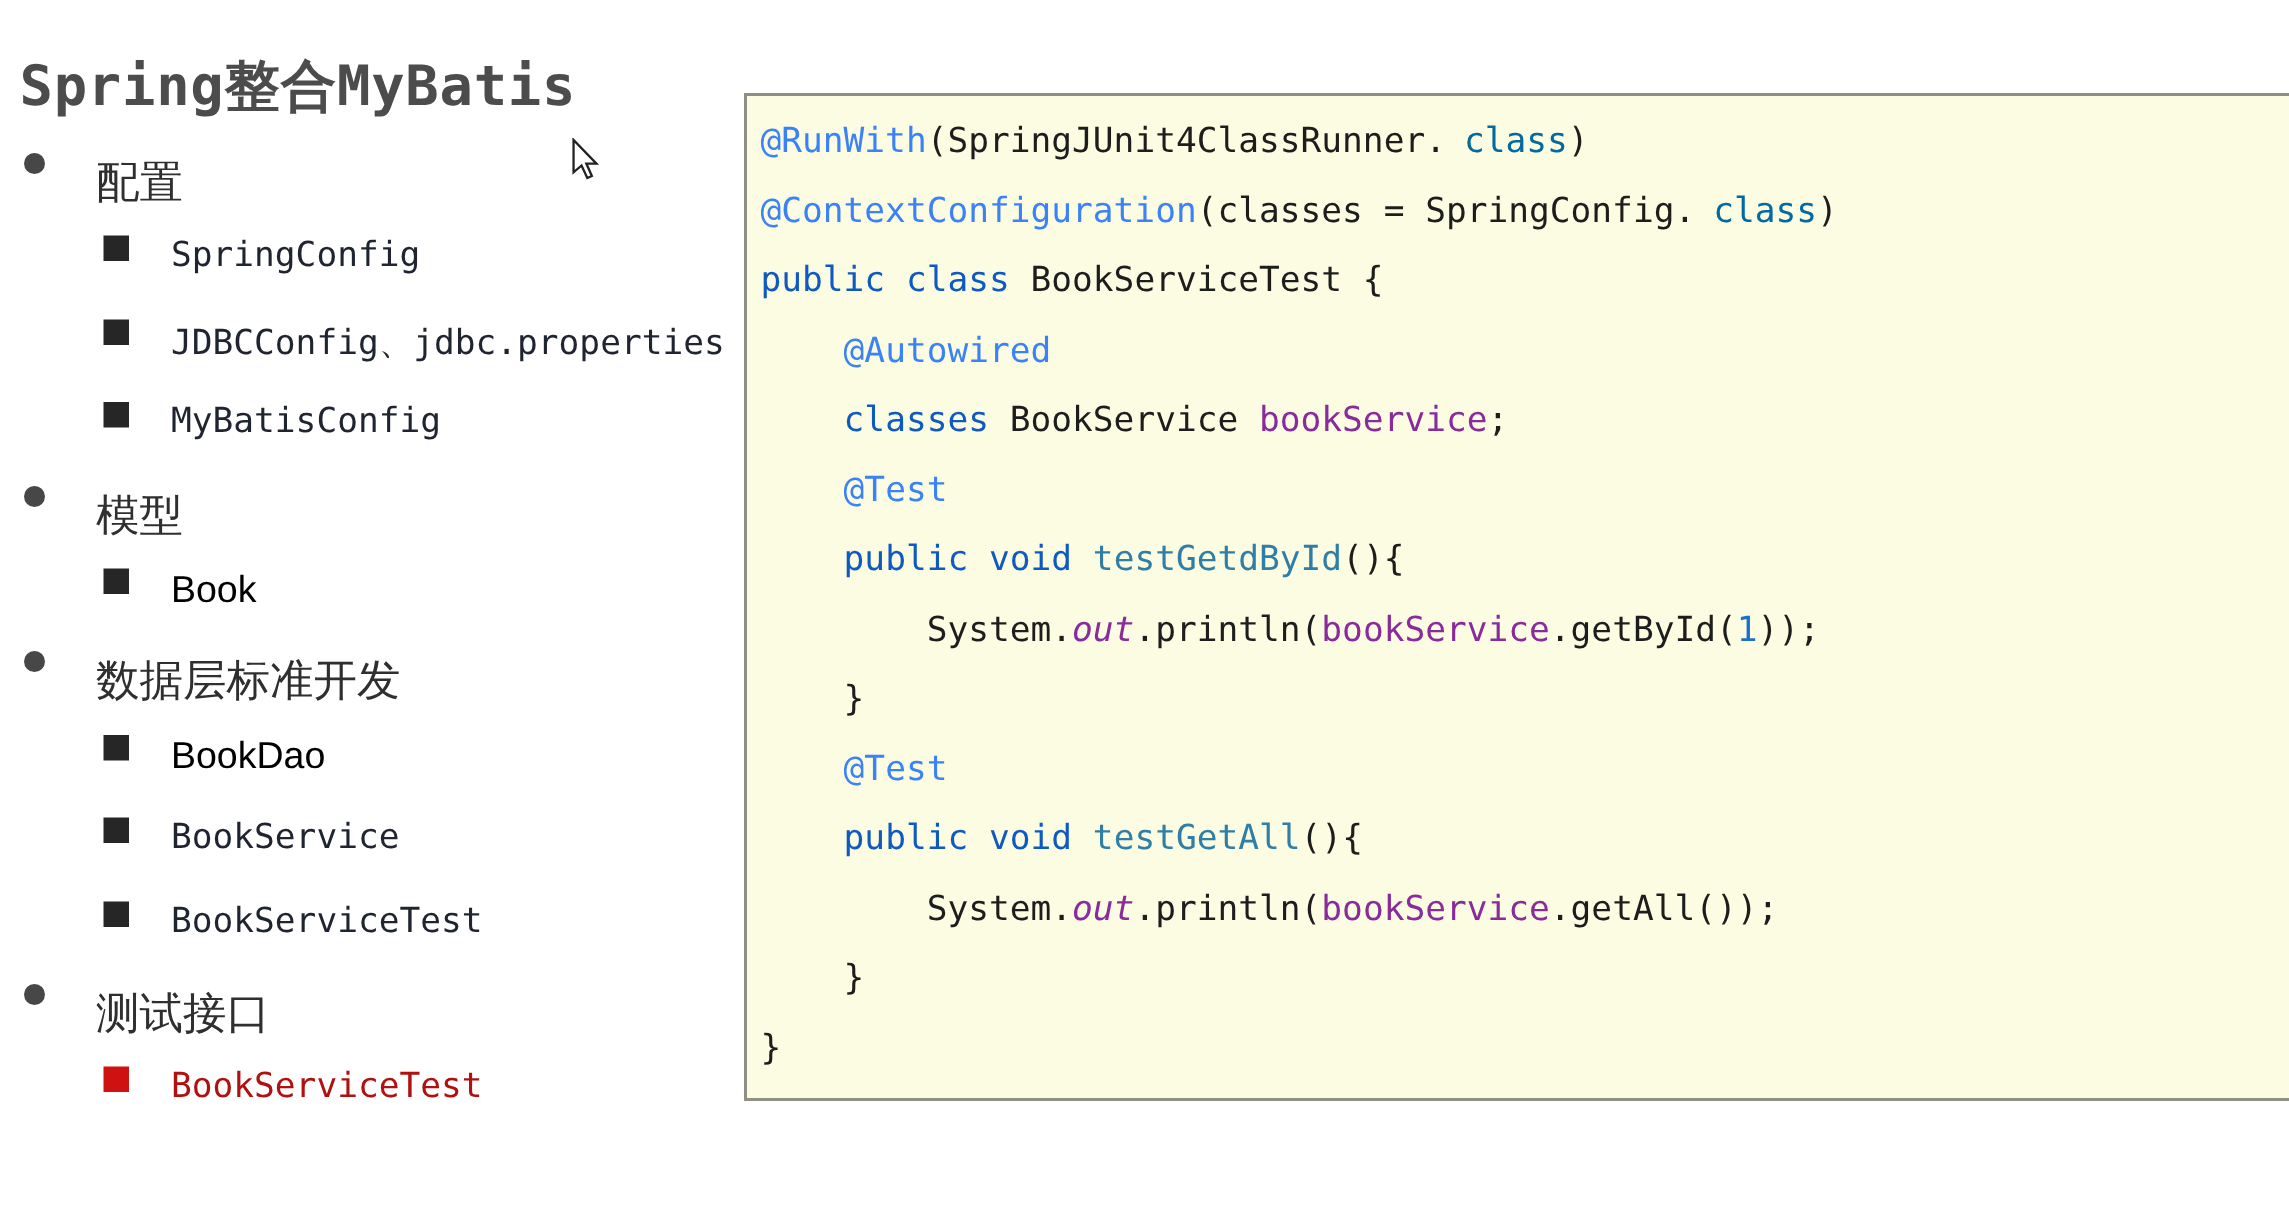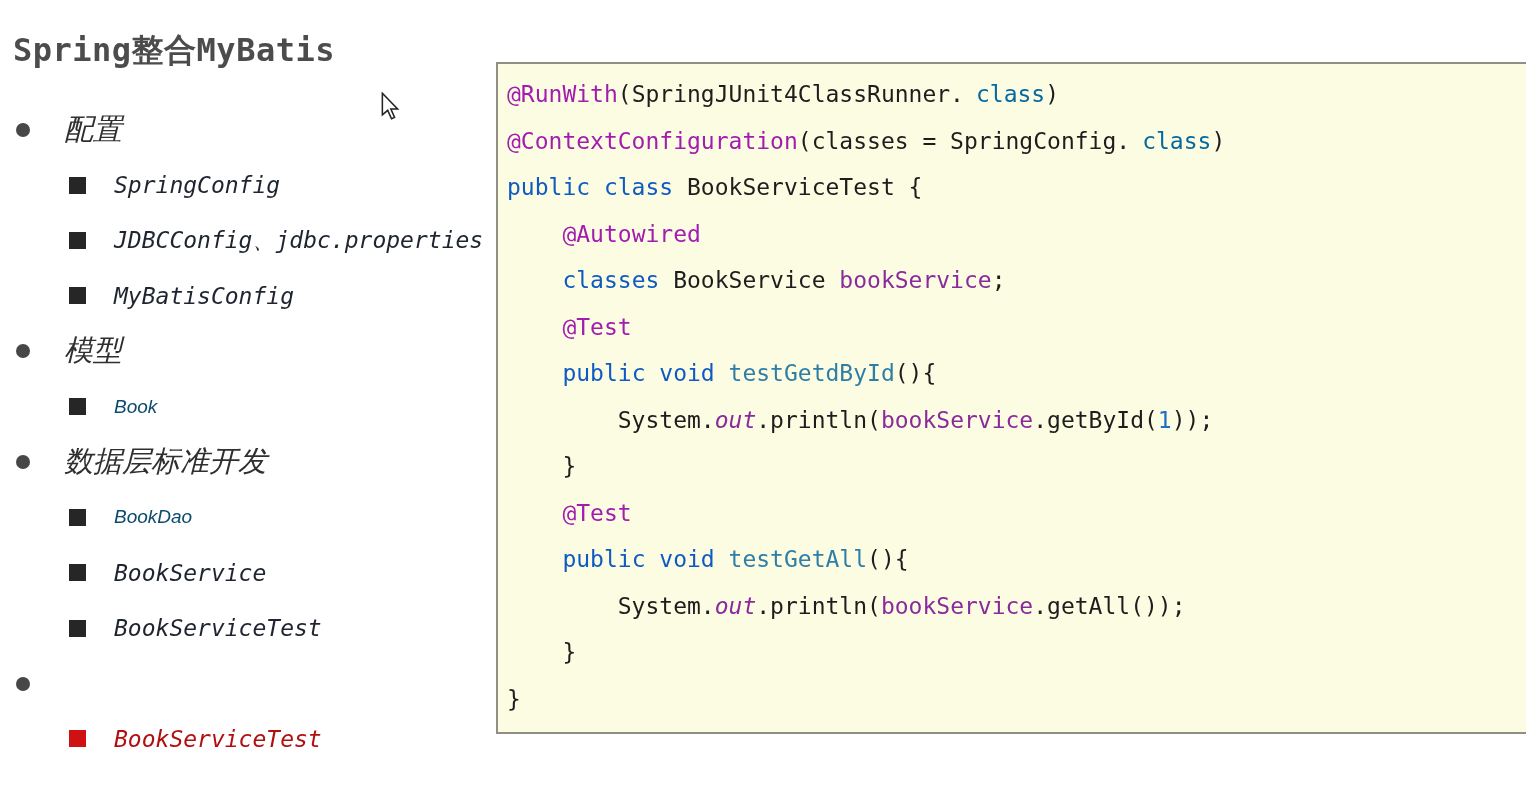--- a/index.html
+++ b/index.html
@@ -4,50 +4,50 @@
 <style>
   html,body{margin:0;padding:0;}
   body{
     width:1526px;height:810px;position:relative;overflow:hidden;
     background:#ffffff;font-family:"Liberation Sans",sans-serif;
   }
   
   .page-title{
     position:absolute;left:13px;top:8px;
     font-family:"DejaVu Sans Mono","Liberation Sans",monospace;
-    font-weight:bold;font-size:32px;color:#4c4c4c;letter-spacing:0.5px;
+    font-weight:bold;font-size:37px;color:#4c4c4c;letter-spacing:0.5px;
   }
   
   .outline{position:absolute;left:0;top:102px;width:496px;}
-  .o-item{height:55.4px;display:flex;align-items:center;position:relative;font-style:italic;}
+  .o-item{height:55.4px;display:flex;position:relative;}
   .o-item .bullet{position:absolute;display:block;}
   .o-item.L1 .bullet{left:16px;width:14px;height:14px;border-radius:50%;background:#474747;}
   .o-item.L1 .lbl{
     padding-left:64px;font-size:29px;color:#2f2f2f;
     font-family:"Liberation Sans","DejaVu Sans",sans-serif;
   }
   .o-item.L2 .bullet{left:69px;width:17px;height:17px;background:#262626;}
   .o-item.L2 .lbl{
     padding-left:114px;font-size:23px;color:#1f2530;
     font-family:"DejaVu Sans Mono",monospace;
   }
-  .o-item.sans .lbl{font-family:"Liberation Sans",sans-serif;font-size:19px;color:#0c4a6e;}
+  .o-item.sans .lbl{font-family:"Liberation Sans",sans-serif;font-size:25px;color:#000000;}
   .o-item.hl .lbl{color:#b01010;}
   .o-item.hl .bullet{background:#cf1111;}
   
   .codebox{
     position:absolute;left:496px;top:62px;right:-4px;height:672px;
     background:#fcfce3;border:2px solid #8f8f83;box-sizing:border-box;
     padding:7px 0 0 9px;overflow:hidden;
   }
   .code-line{
     font-family:"DejaVu Sans Mono",monospace;font-size:23px;line-height:46.5px;
     white-space:pre;color:#1d1d1d;
   }
-  .tk-ann{color:#a21caf;}
+  .tk-ann{color:#3b82f6;}
   .tk-kw{color:#0f5ac2;}
   .tk-cls{color:#0369a1;margin-left:12px;}
   .tk-mth{color:#2f7ea6;}
   .tk-fld{color:#8a2b9b;}
   .tk-out{color:#8a2b9b;font-style:italic;}
   .tk-num{color:#1d70c8;}
   .tk-pln{color:#1d1d1d;}
   
   .cursor{position:absolute;left:380px;top:92px;width:20px;height:28px;}
 </style>
@@ -92,20 +92,21 @@
     <div class="o-item L2">
       <span class="bullet"></span>
       <span class="lbl">BookService</span>
     </div>
     <div class="o-item L2">
       <span class="bullet"></span>
       <span class="lbl">BookServiceTest</span>
     </div>
     <div class="o-item L1">
       <span class="bullet"></span>
+      <span class="lbl">测试接口</span>
     </div>
     <div class="o-item L2 hl">
       <span class="bullet"></span>
       <span class="lbl">BookServiceTest</span>
     </div>
   </div>
 
 <div class="codebox">
   <div>
       <div class="code-line"><span class="tk-ann">@RunWith</span><span class="tk-pln">(SpringJUnit4ClassRunner.</span><span class="tk-cls">class</span><span class="tk-pln">)</span></div>

